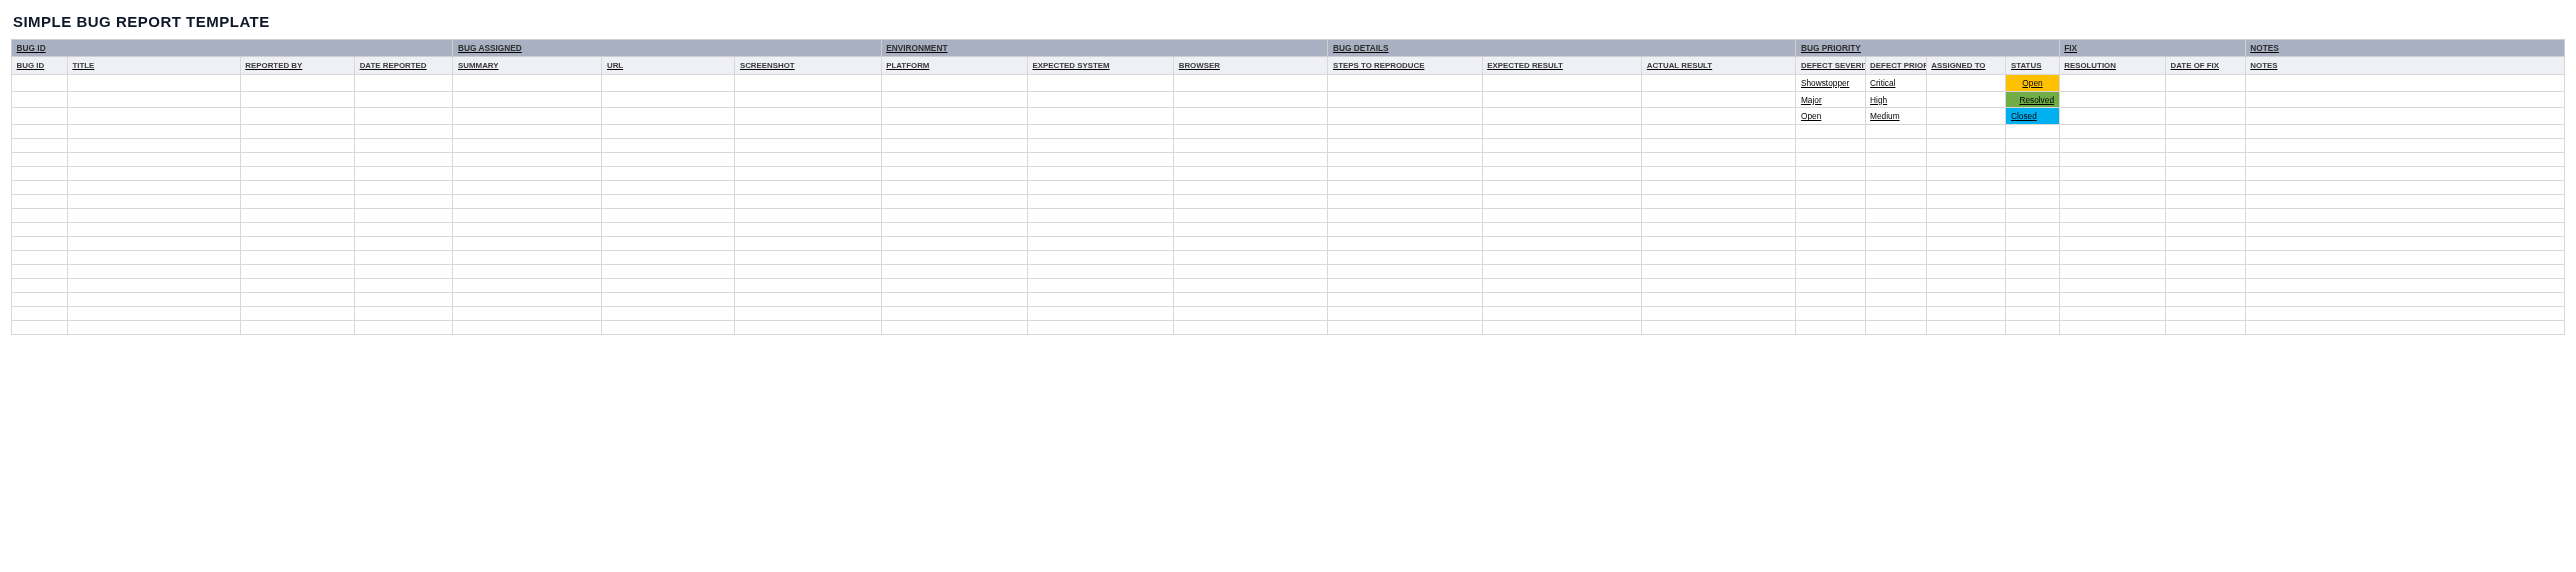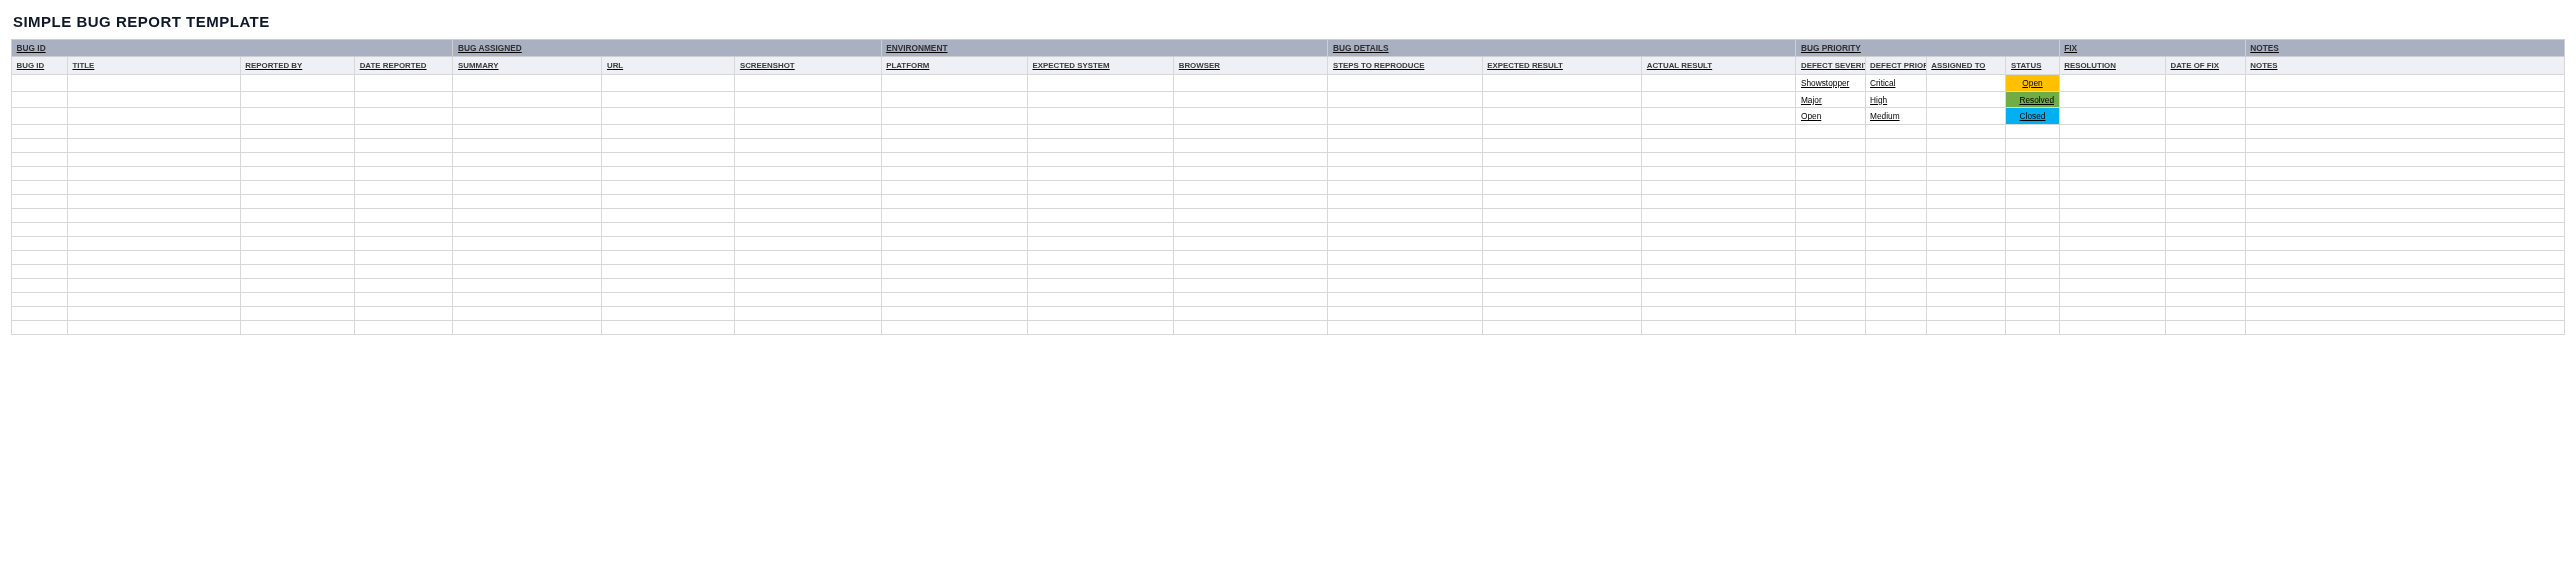--- a/index.html
+++ b/index.html
@@ -46,21 +46,21 @@
     height: 18.5px;
     font-size: 7.9px;
     border-color: #d8d8d8;
   }
   tr.data-row td {
     background: #ffffff;
     height: 14px;
   }
   .status-open { background: #ffc000 !important; color:#000; text-align:center; }
   .status-resolved { background: #70ad47 !important; color:#000; text-align:right;margin-top:40px; }
-  .status-closed { background: #00b0f0 !important; color:#000; text-align:center; }
+  .status-closed { background: #00b0f0 !important; color:#000; text-align:left; }
   .c-bugid { width: 2.1%; }
   .c-title { width: 6.5%; }
   .c-reportedby { width: 4.3%; }
   .c-datereported { width: 3.7%; }
   .c-summary { width: 5.6%; }
   .c-url { width: 5.0%; }
   .c-screenshot { width: 5.5%; }
   .c-platform { width: 5.5%; }
   .c-os { width: 5.5%; }
   .c-browser { width: 5.8%; }

